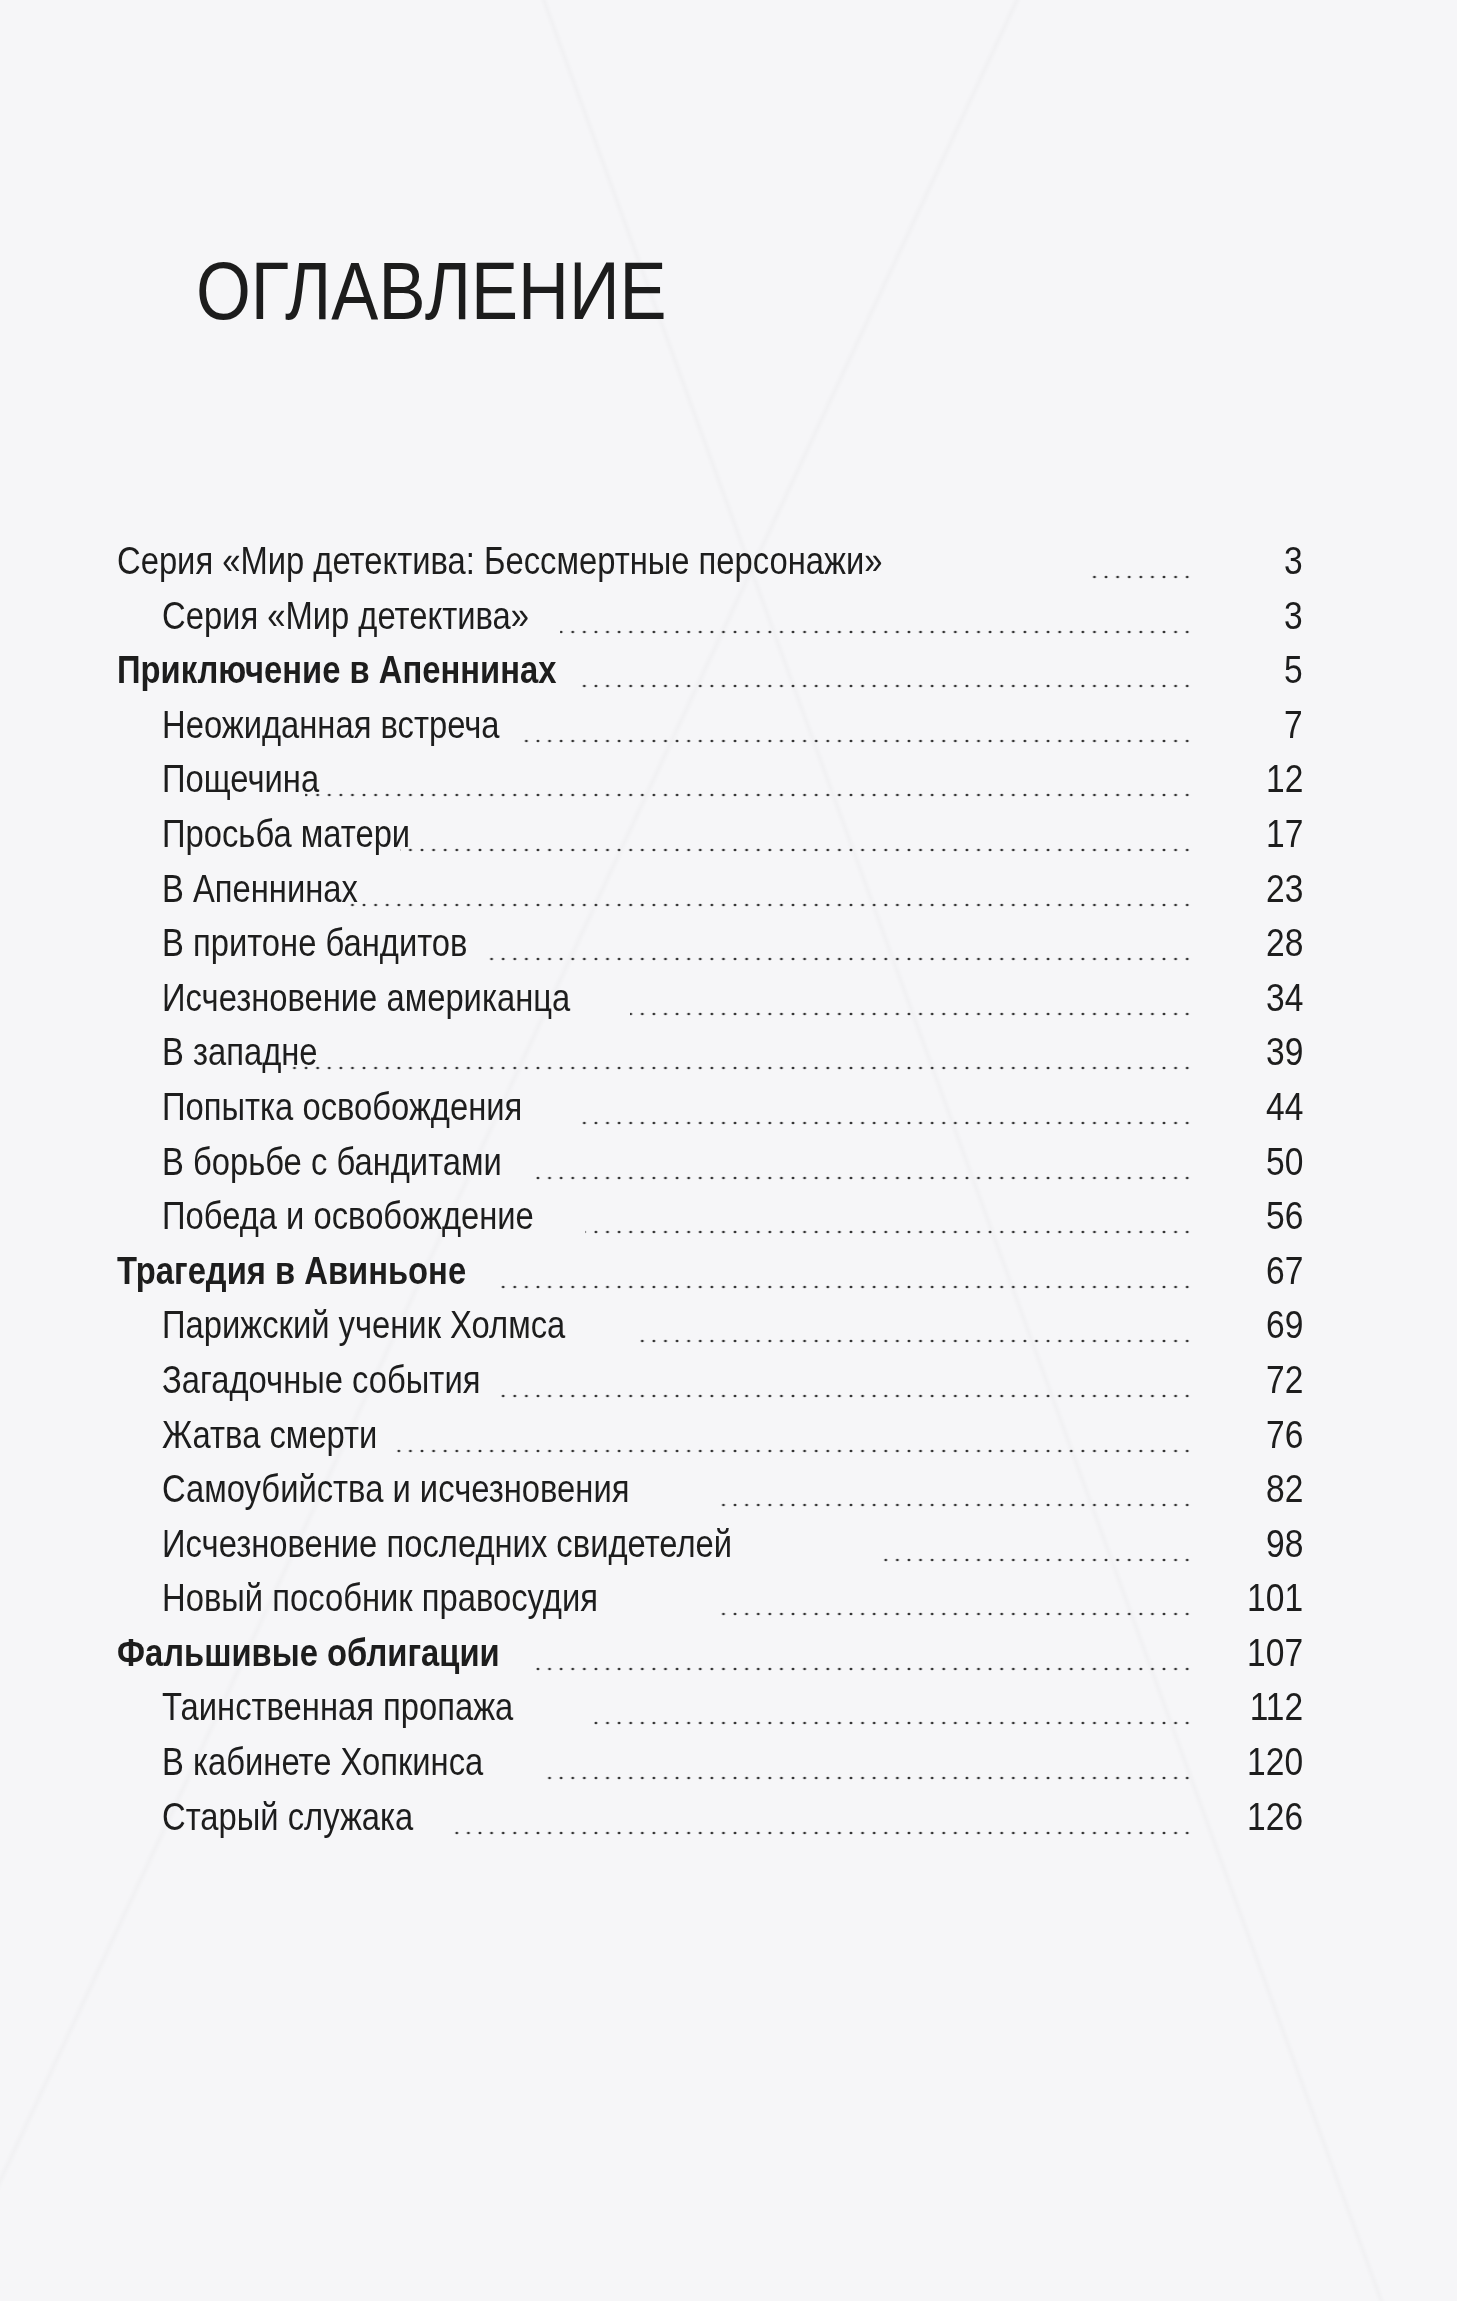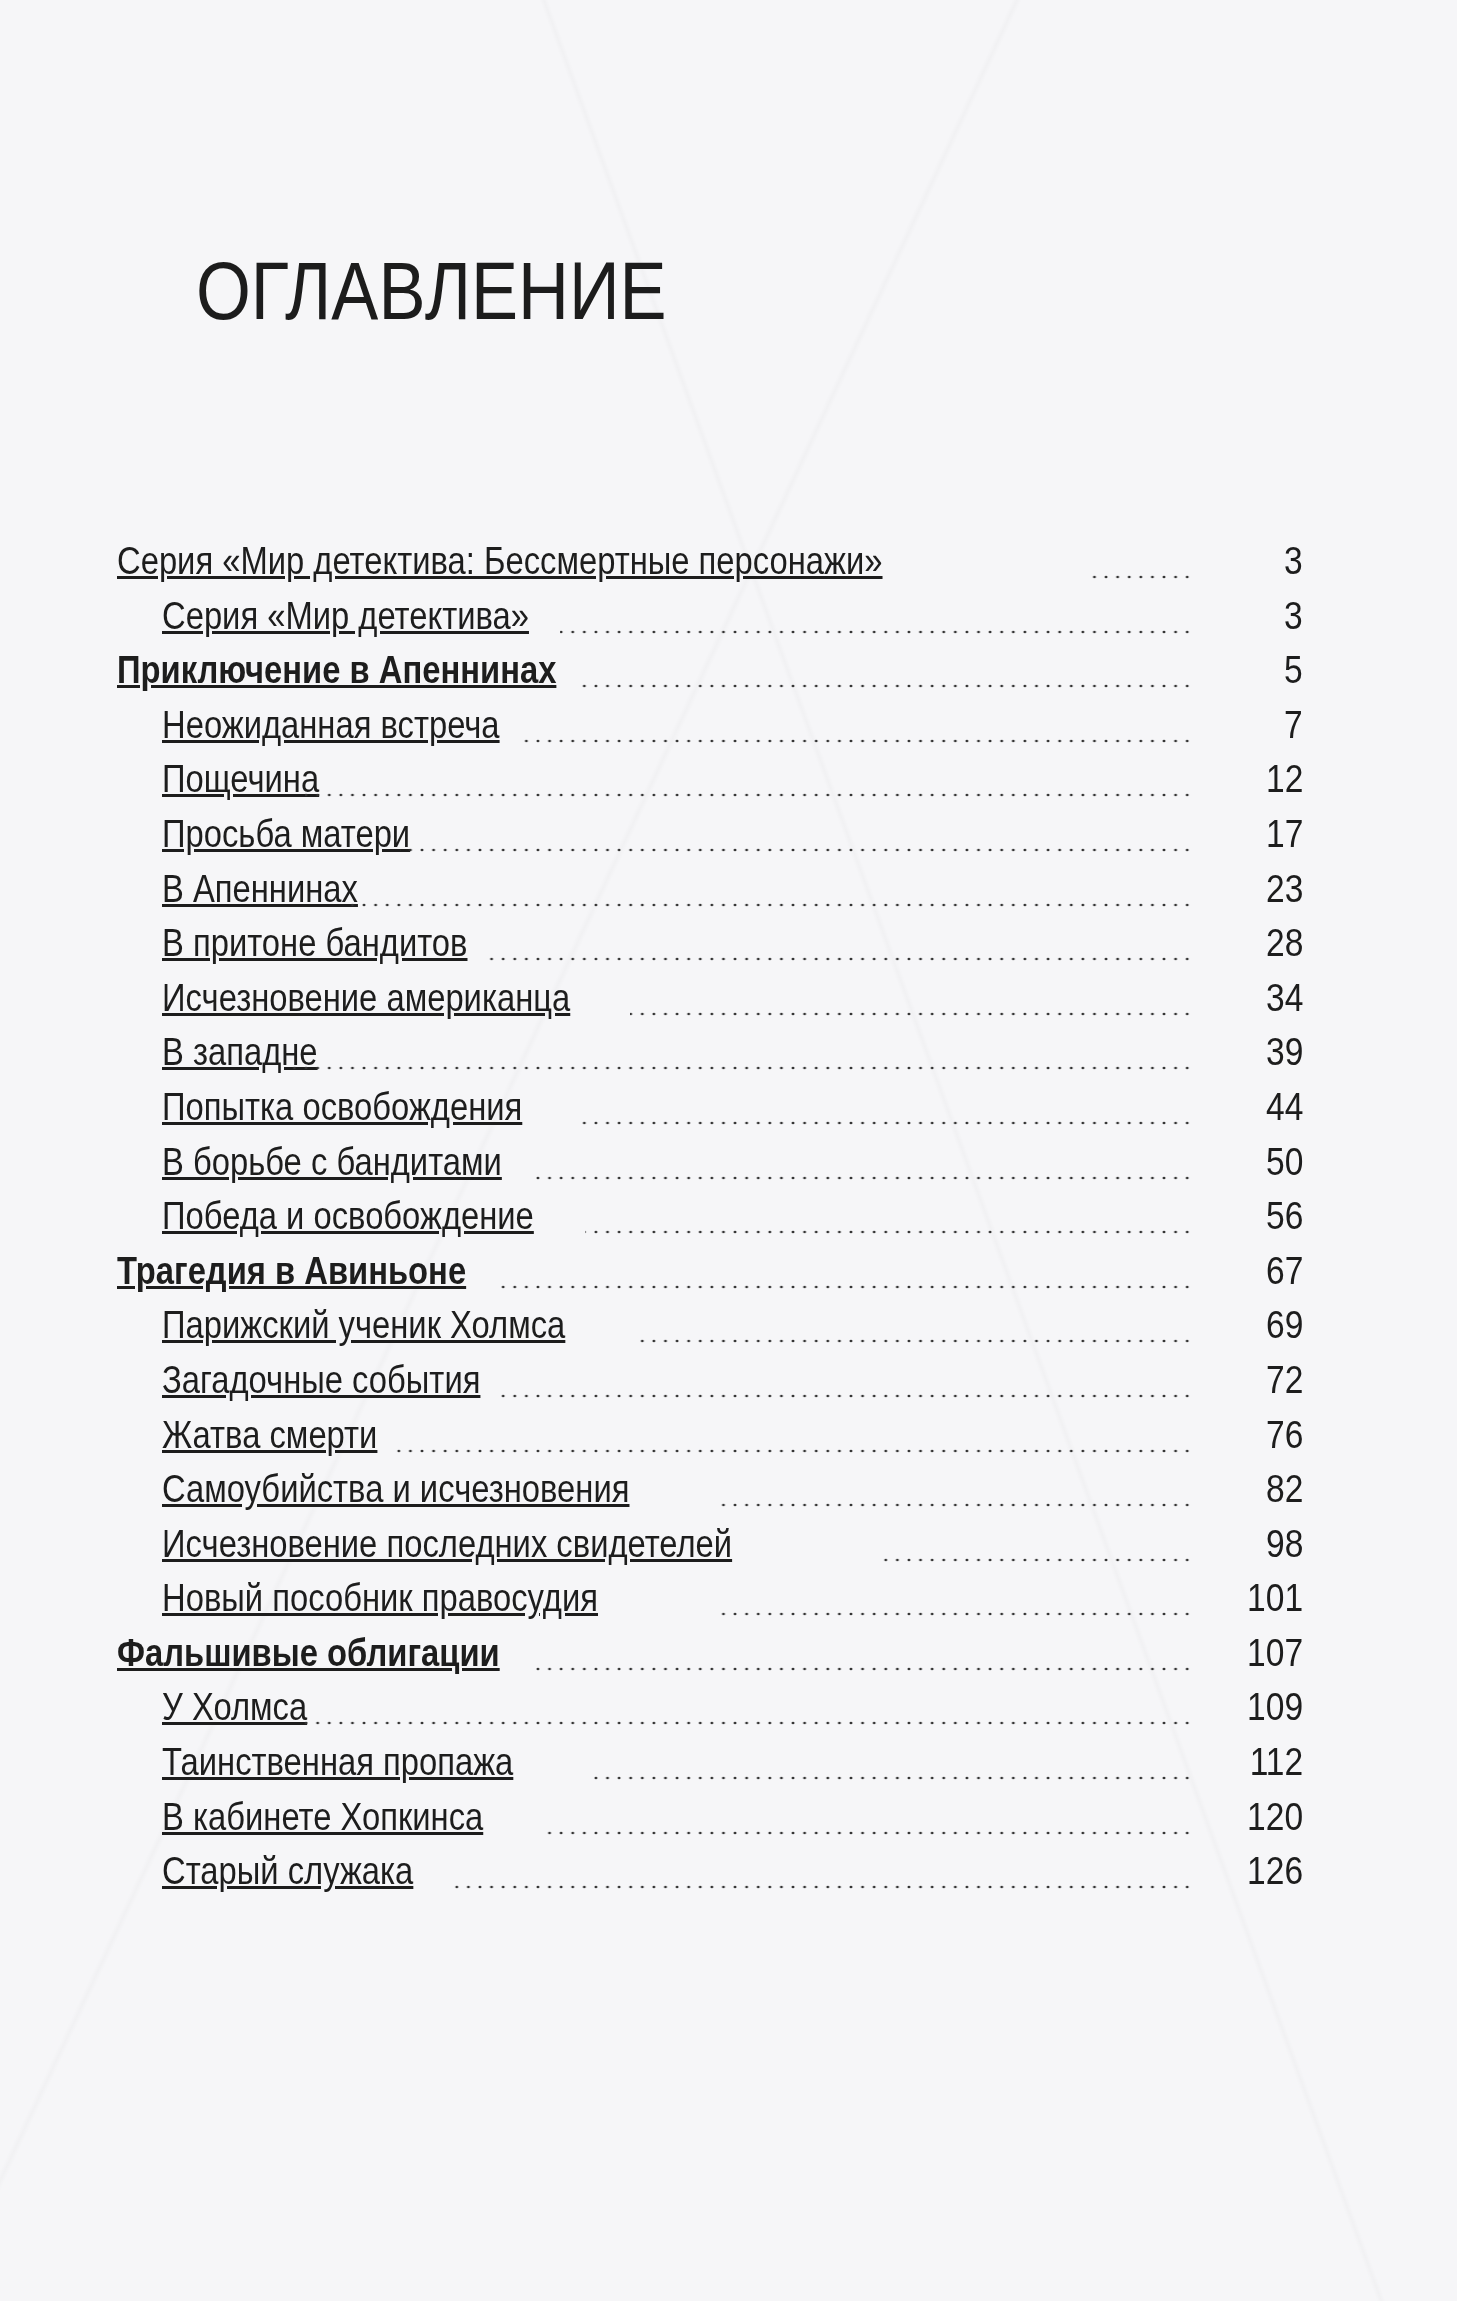--- a/index.html
+++ b/index.html
@@ -21,21 +21,21 @@
     position: absolute; left: 196px; top: 195px;
     font-size: 82px; font-weight: 400; letter-spacing: 0px;
     color: #1c1c1c;
     transform: scaleX(0.86); transform-origin: left top;
     line-height: 1;
   }
   .toc { position: absolute; left: 117px; top: 534px; width: 1186px; }
   .row {
     position: relative; height: 54.6px;
     display: flex; align-items: flex-start;
-    font-size: 39px; line-height: 54.6px; text-decoration: underline;
+    font-size: 39px; line-height: 54.6px;
   }
   .row .label {
     white-space: nowrap;
     transform: scaleX(0.84); transform-origin: left center;
     display: inline-block;
   }
   .row.indent .label { margin-left: 45px; }
   .row.bold .label { font-weight: 700; }
   .row .dots {
     position: absolute; right: 110px;
@@ -157,25 +157,20 @@
     <span class="label">Новый пособник правосудия</span>
     <span class="dots" style="left: 598px;"></span>
     <span class="page">101</span>
   </div>
     <div class="row bold">
     <span class="label">Фальшивые облигации</span>
     <span class="dots" style="left: 413px;"></span>
     <span class="page">107</span>
   </div>
     <div class="row indent">
-    <span class="label">У Холмса</span>
-    <span class="dots" style="left: 183px;"></span>
-    <span class="page">109</span>
-  </div>
-    <div class="row indent">
     <span class="label">Таинственная пропажа</span>
     <span class="dots" style="left: 473px;"></span>
     <span class="page">112</span>
   </div>
     <div class="row indent">
     <span class="label">В кабинете Хопкинса</span>
     <span class="dots" style="left: 428px;"></span>
     <span class="page">120</span>
   </div>
     <div class="row indent">

